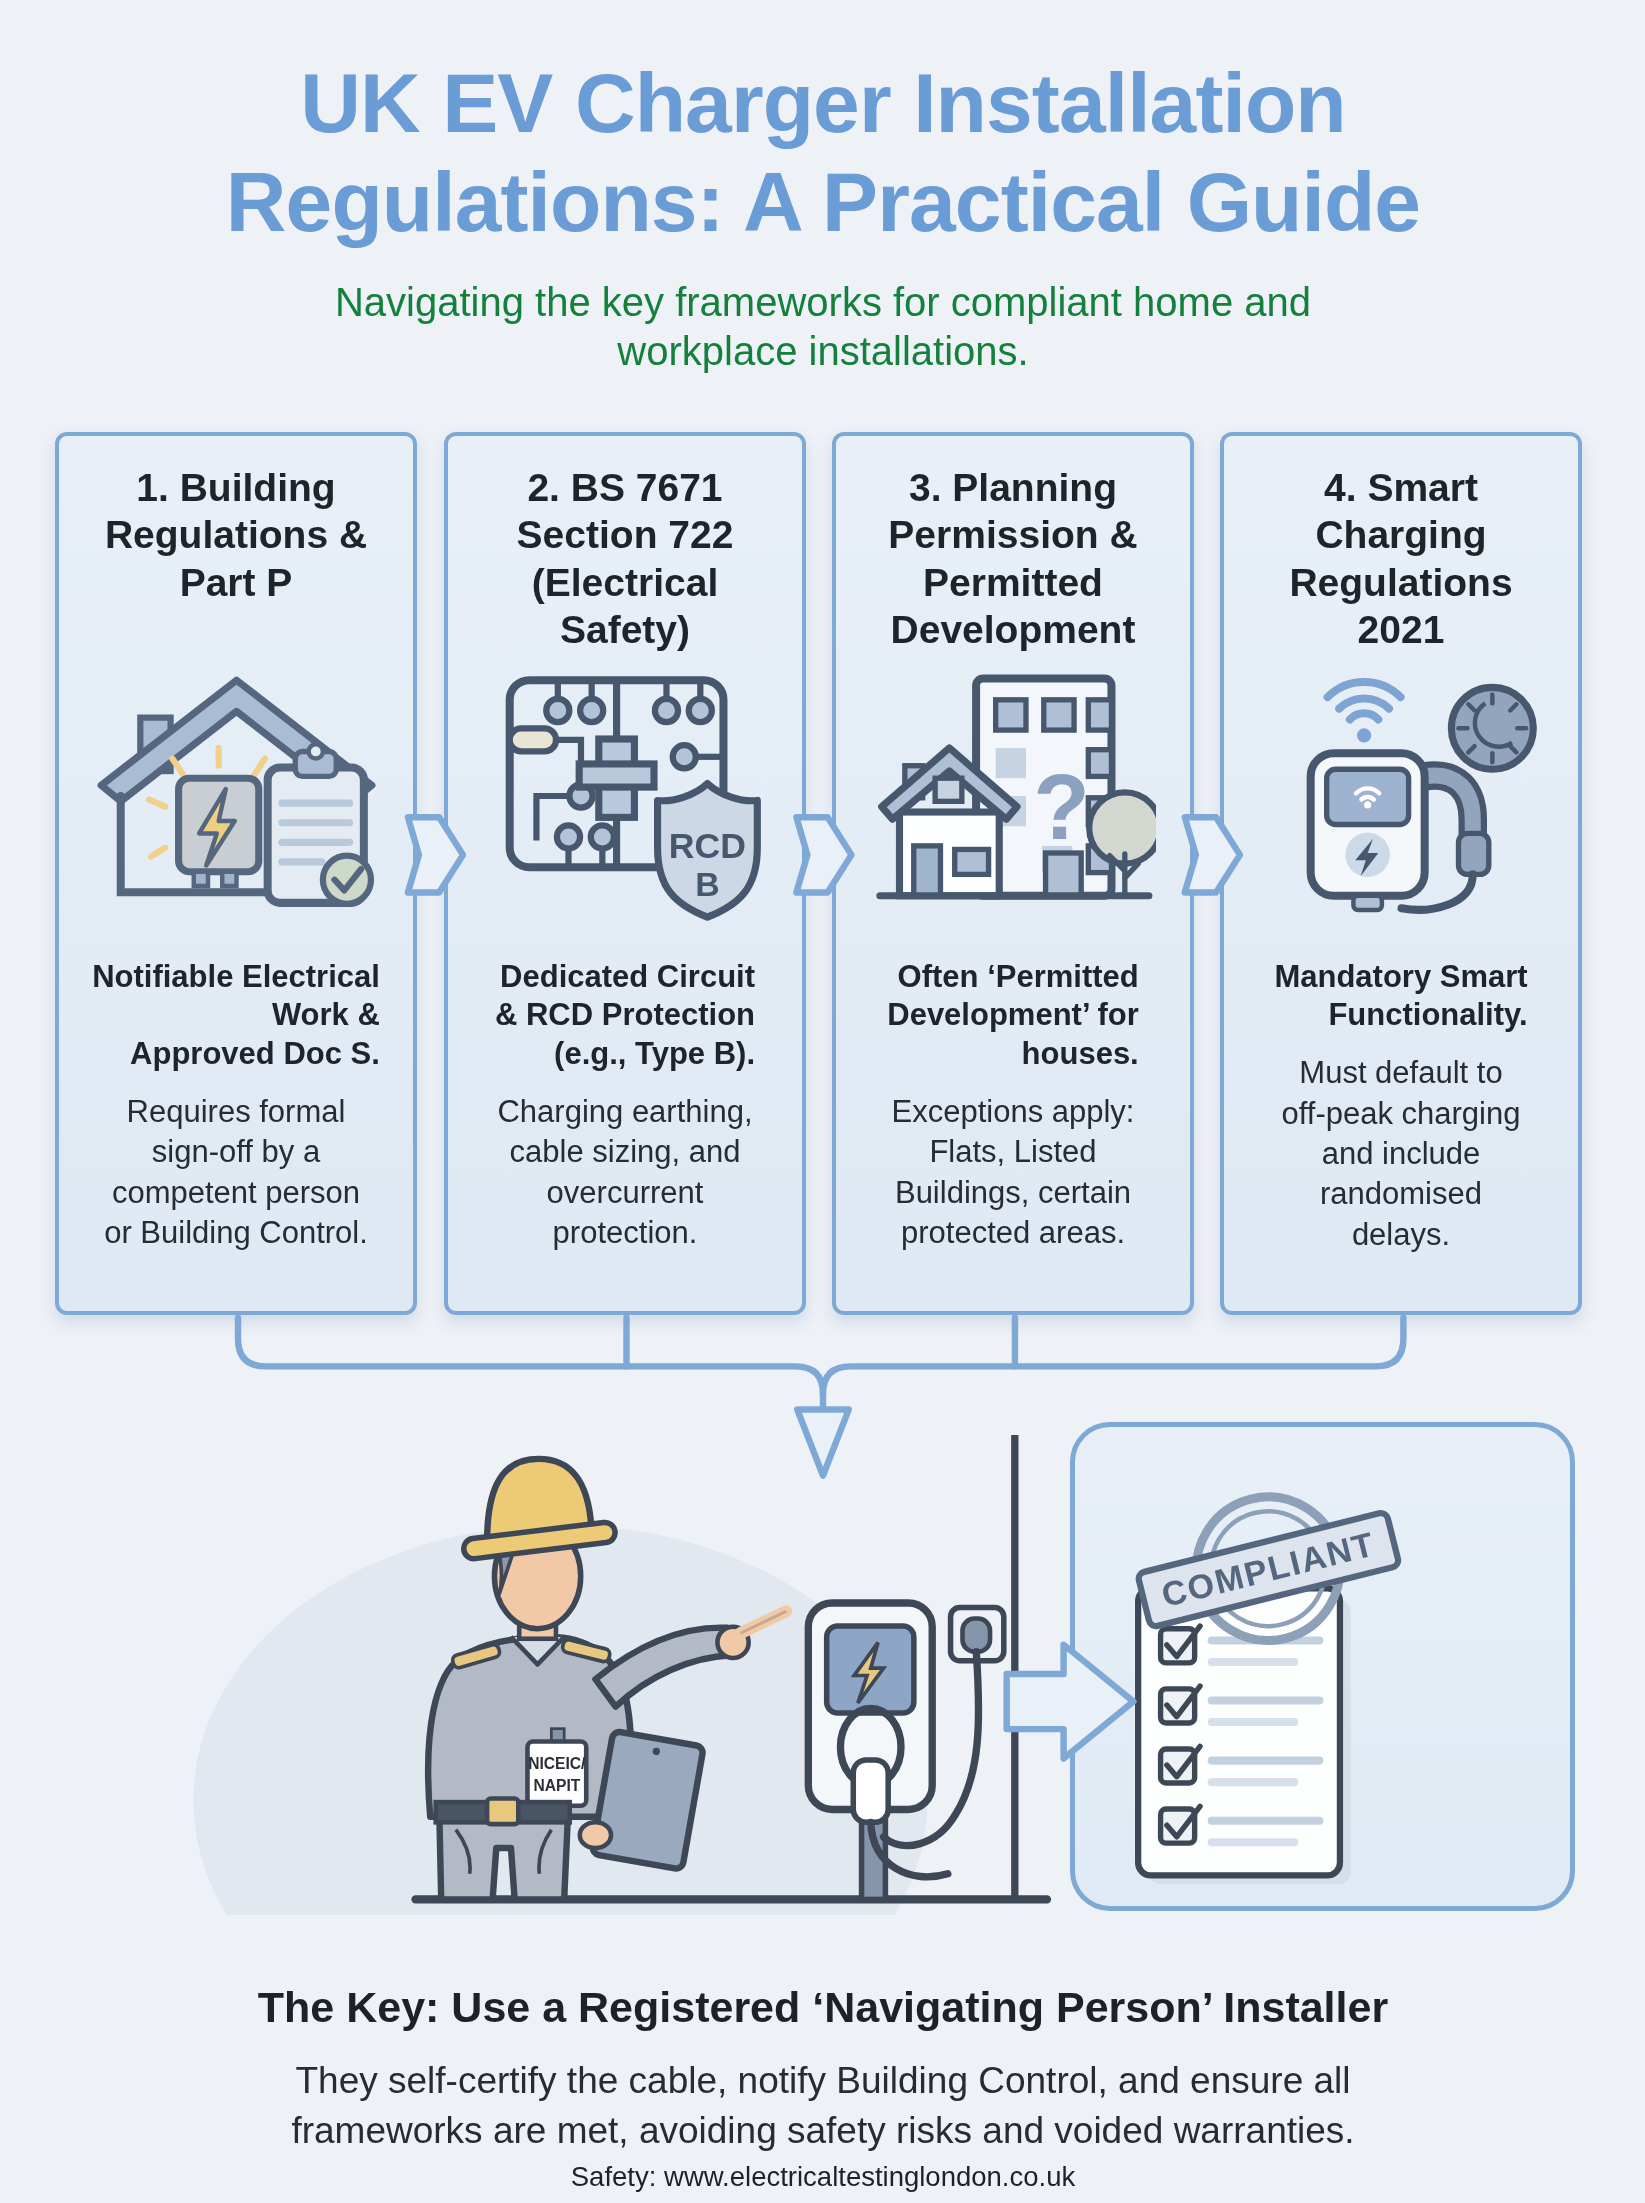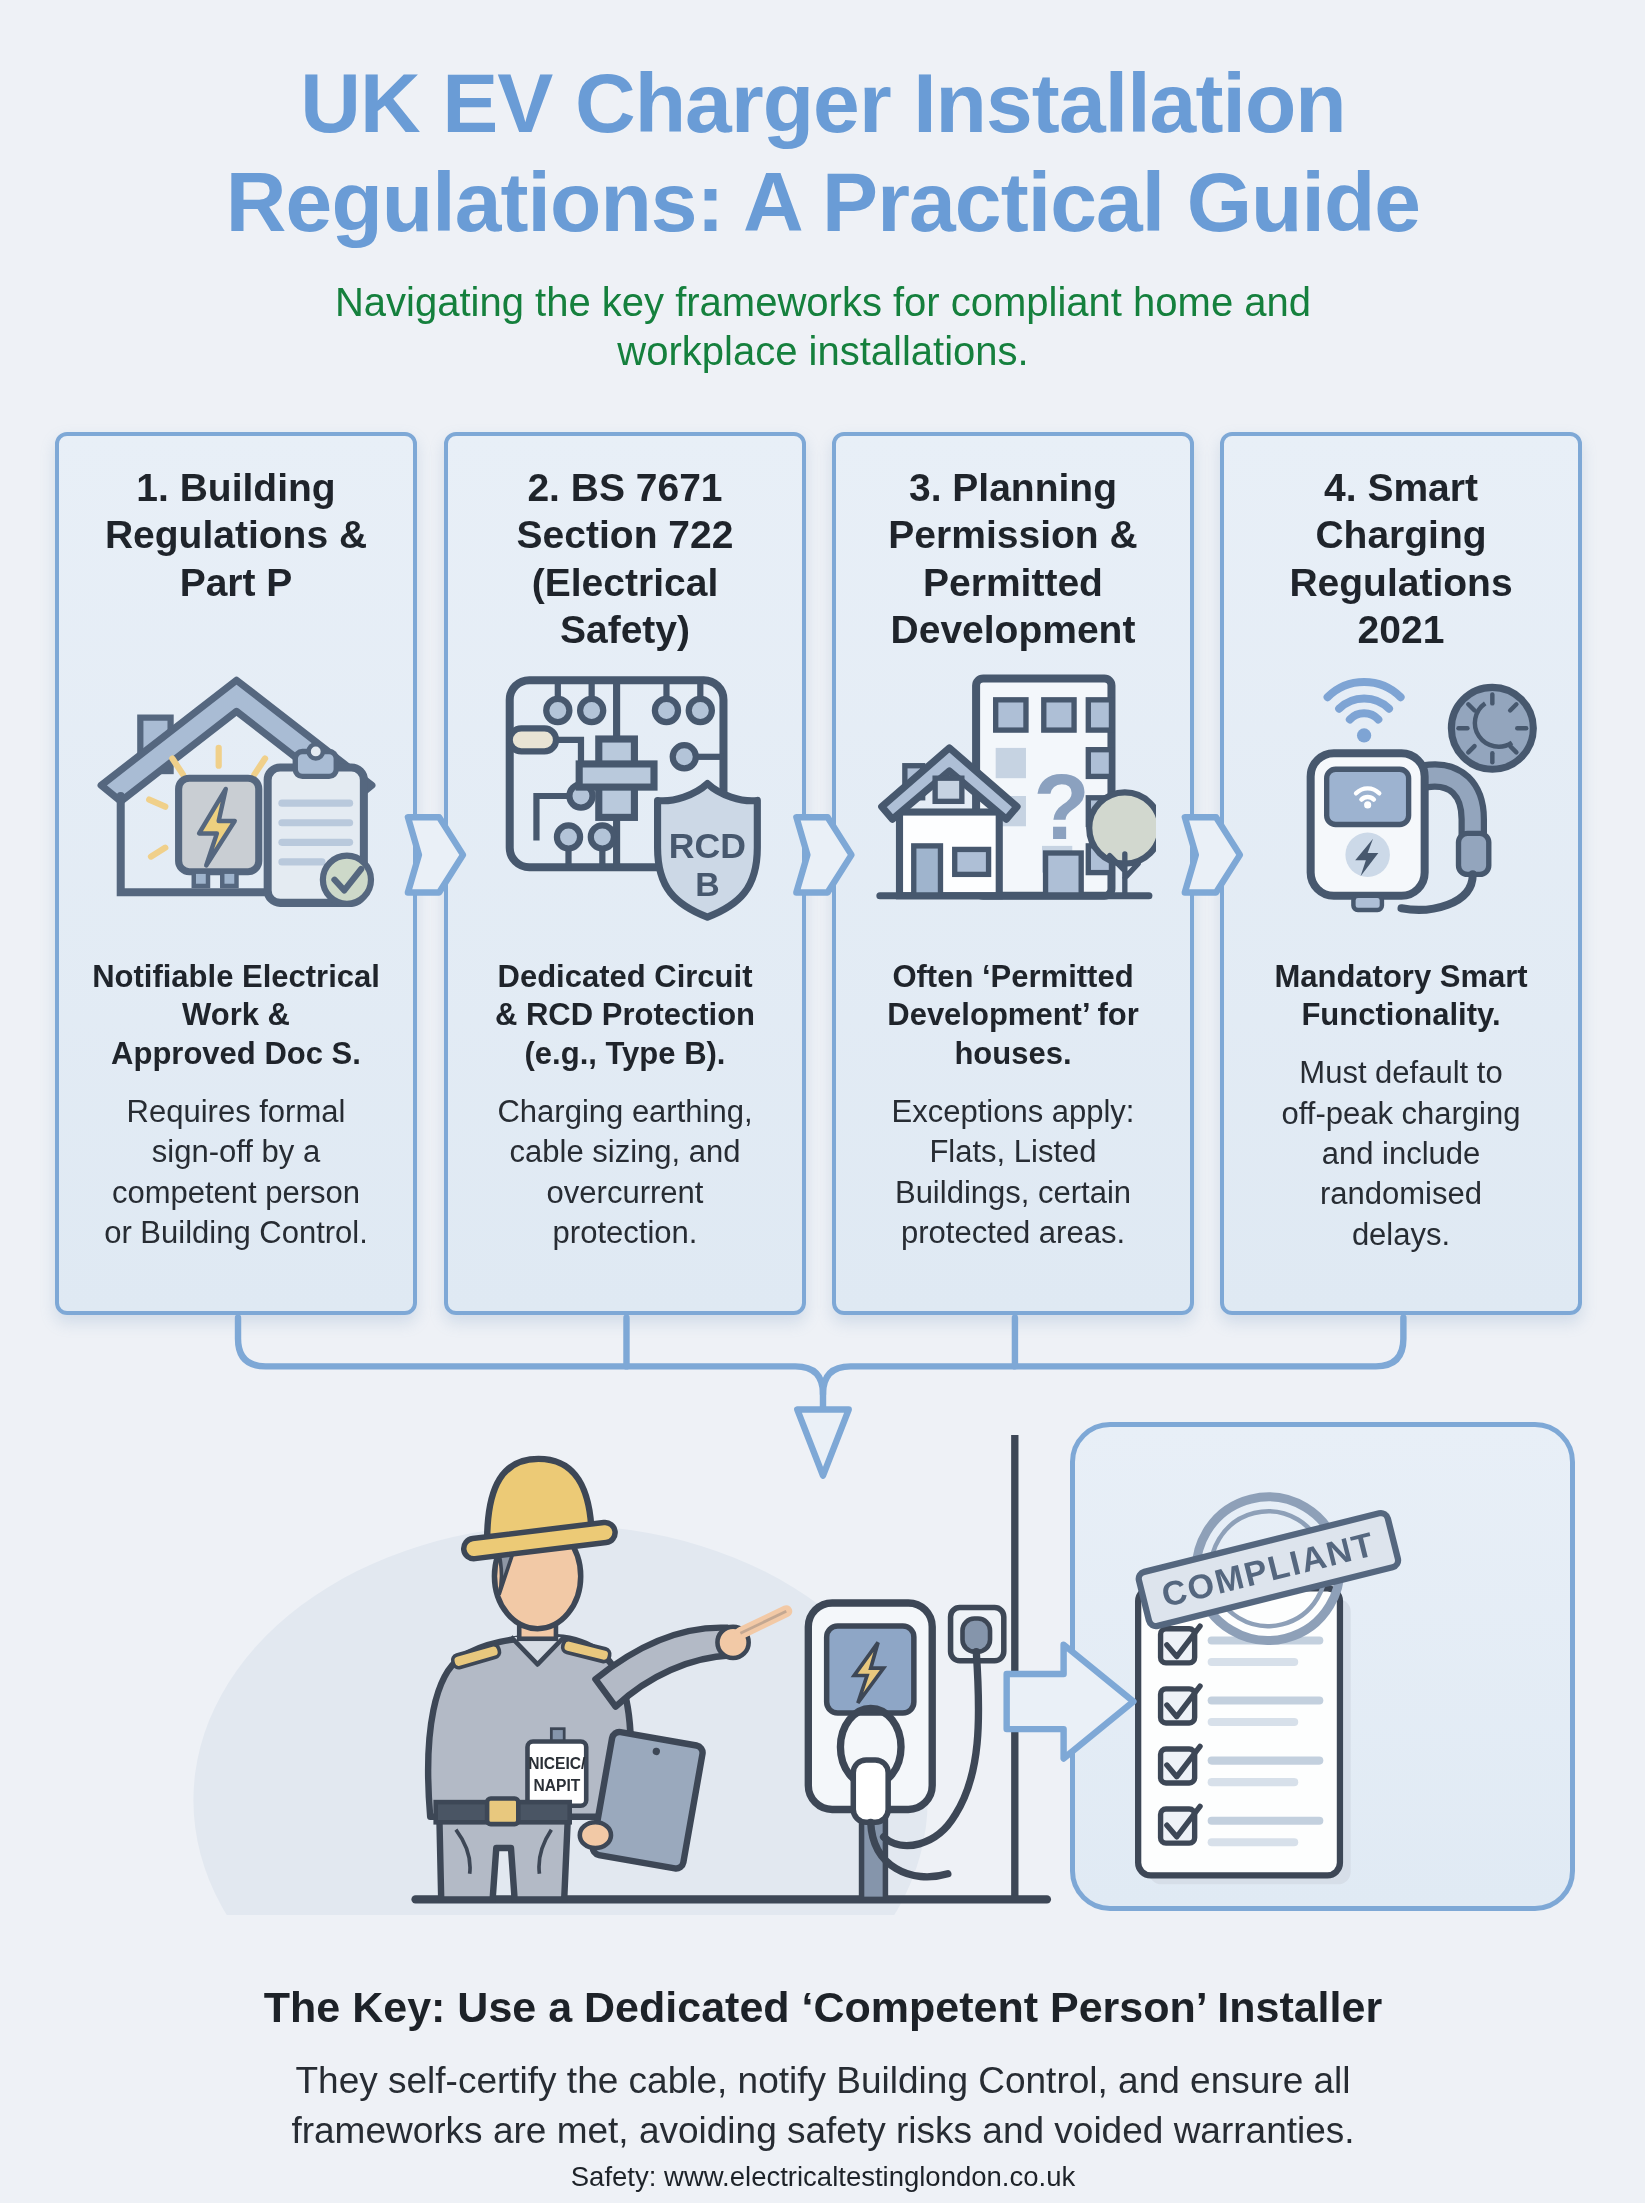--- a/index.html
+++ b/index.html
@@ -29,21 +29,21 @@
     display:flex;flex-direction:column;align-items:center;
     padding:27.5px 16.5px 18.4px 16.5px;
   }
   .card1{left:55px;}  .card2{left:444px;}  .card3{left:832px;}  .card4{left:1220px;}
   .card-title{
     min-height:195px;display:flex;align-items:flex-start;justify-content:center;
     text-align:center;font-size:39px;font-weight:bold;line-height:1.22;color:#1f242b;
   }
   .card-icon{height:275px;display:flex;align-items:center;justify-content:center;}
   .card-highlight{
-    margin-top:24px;text-align:center;font-size:31px;font-weight:bold;
+    margin-top:24px;text-align:right;font-size:31px;font-weight:bold;
     line-height:1.25;color:#1f242b;
   }
   .card-body{
     margin-top:18.4px;text-align:center;font-size:31px;line-height:1.3;color:#272c33;
   }
   
   .illu-svg{position:absolute;left:0;top:1414px;z-index:1;}
   .compliant-card{
     position:absolute;left:1070px;top:1412px;width:505px;height:489px;z-index:2;
     background:linear-gradient(180deg,#e8eff7,#e0eaf4);
@@ -383,19 +383,19 @@
       <path d="M259,1424 V1447 Q259,1477 289,1477 H866 Q896,1477 896,1507 V1524"></path>
       <path d="M1528,1424 V1447 Q1528,1477 1498,1477 H926 Q896,1477 896,1507"></path>
       <line x1="682" y1="1424" x2="682" y2="1477"></line>
       <line x1="1105" y1="1424" x2="1105" y2="1477"></line>
     </g>
     <polygon points="868,1524 924,1524 896,1596" fill="#eaf0f7" stroke="#7ea8d6" stroke-width="7" stroke-linejoin="round"></polygon>
 
     <polygon points="1096,1812 1158,1812 1158,1780 1234,1842 1158,1904 1158,1872 1096,1872" fill="#eaf0f7" stroke="#7ea8d6" stroke-width="7" stroke-linejoin="round"></polygon>
   </svg>
 
-  <div class="key-title">The Key: Use a Dedicated ‘Competent Person’ Installer</div>
+  <div class="key-title">The Key: Use a Registered ‘Navigating Person’ Installer</div>
   <div class="key-body preline">They self-certify the cable, notify Building Control, and ensure all
 frameworks are met, avoiding safety risks and voided warranties.</div>
   <div class="source">Safety: www.electricaltestinglondon.co.uk</div>
 
 </div>
 
 
 </body></html>

